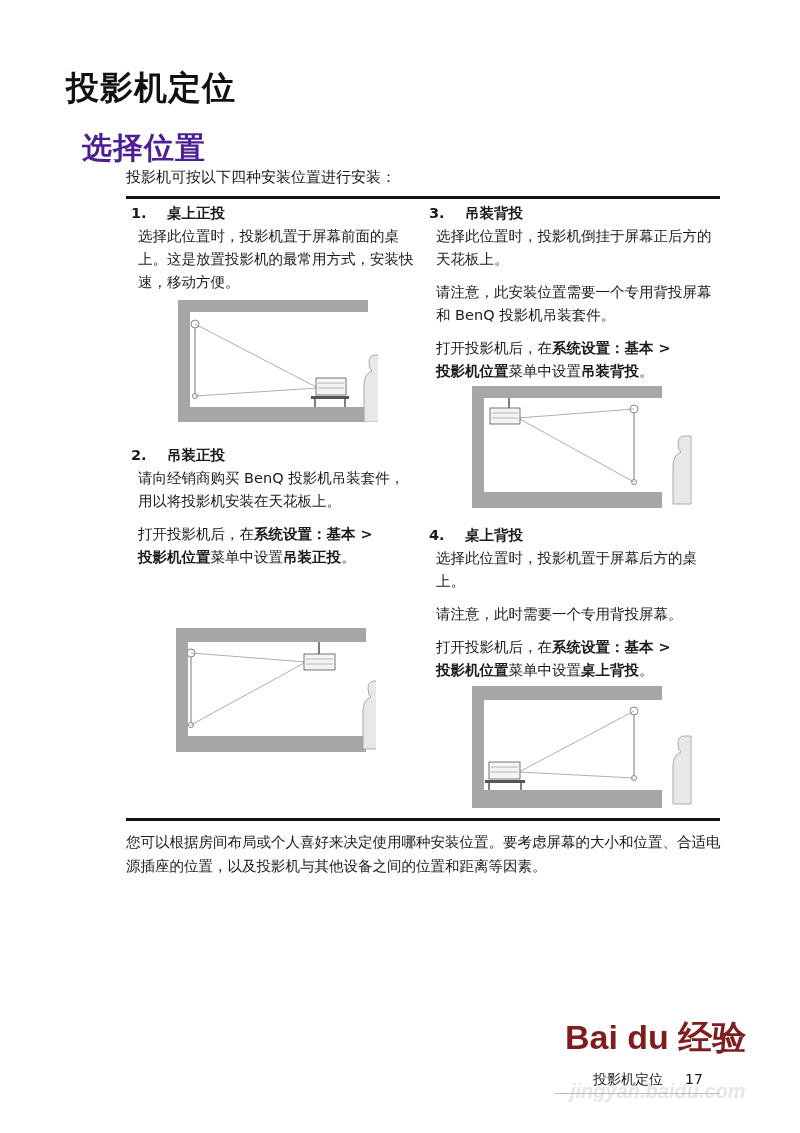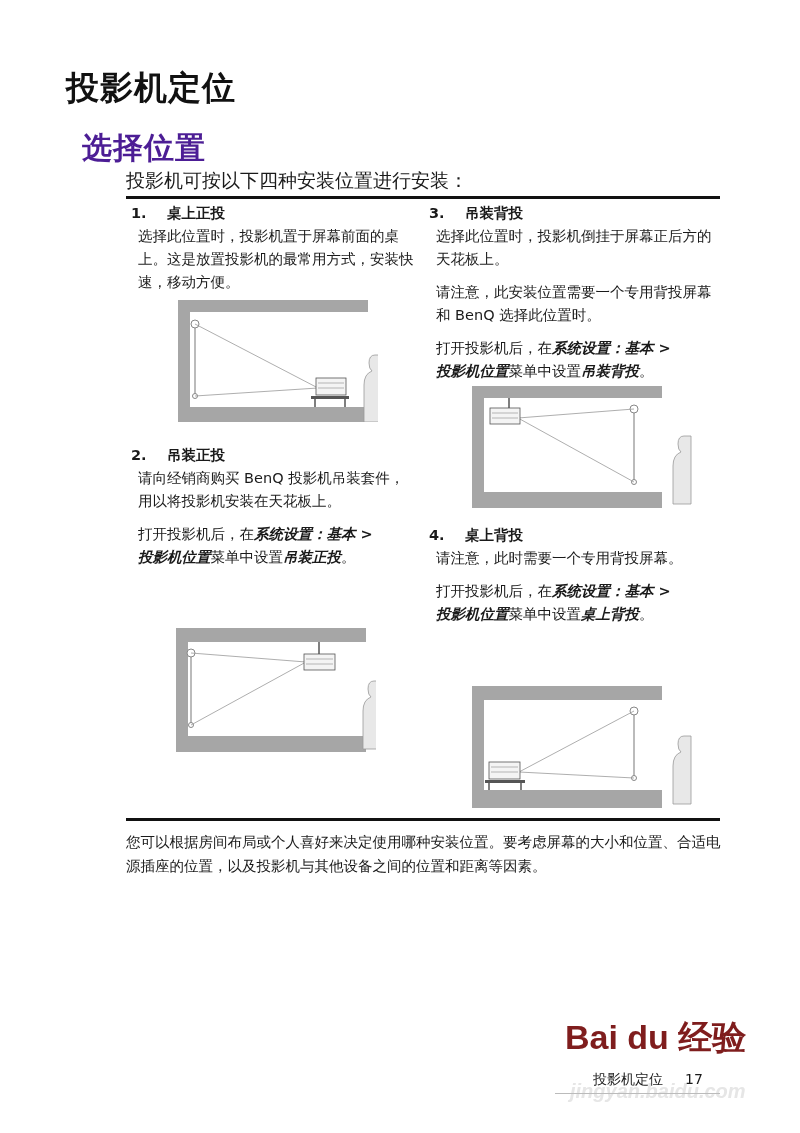--- a/index.html
+++ b/index.html
@@ -3,27 +3,27 @@
 <meta charset="utf-8">
 <style>
   html, body { margin: 0; padding: 0; background: #ffffff; }
   body {
     width: 800px; height: 1133px; position: relative; overflow: hidden;
     font-family: "DejaVu Sans", "Liberation Sans", sans-serif; color: #1a1a1a;
   }
   .abs { position: absolute; }
   .h1 { left: 66px; top: 66px; font-size: 33px; font-weight: bold; letter-spacing: 1px; color: #111; }
   .h2 { left: 82px; top: 128px; font-size: 30px; font-weight: bold; letter-spacing: 1px; color: #4c1d95; }
-  .intro { left: 126px; top: 168px; font-size: 19px; text-align: center; }
+  .intro { left: 126px; top: 168px; font-size: 15px; text-align: center; }
   .rule { left: 126px; width: 594px; height: 3px; background: #111; }
   .col { width: 285px; font-size: 14.5px; line-height: 23px; }
   .col p { margin: 0 0 10px 7px; }
   .num-head { font-weight: bold; display: flex; }
   .num-head .num { width: 36px; }
-  b { font-weight: bold; font-style: italic; }
+  b { font-weight: bold; }
   .diagram { position: absolute; }
   .bottom-text { left: 126px; top: 830px; width: 600px; font-size: 14.5px; line-height: 24px; }
   .footer { left: 593px; top: 1071px; font-size: 14px; display: flex; gap: 22px; }
   .watermark { left: 565px; top: 1015px; color: #7f1d1d; font-weight: bold; font-size: 34px; font-family: "Liberation Sans", sans-serif; }
   .watermark2 { left: 570px; top: 1080px; color: #e6e6e6; font-weight: bold; font-size: 20px; font-family: "Liberation Sans", sans-serif; font-style: italic; }
   .footer-rule { left: 555px; top: 1093px; width: 165px; height: 1px; background: #bbb; }
 </style>
 </head>
 <body>
 
@@ -83,21 +83,21 @@
   <line x1="130" y1="36" x2="157" y2="36" stroke="#777" stroke-width="0.5"></line>
   <path d="M198 53 q-6 0 -6 8 q0 6 3 8 q-8 3 -8 14 l0 38 l18 0 l0 -68 z" fill="#e8e8e8" stroke="#999" stroke-width="0.8"></path>
 </svg>
 
 <div class="abs col" style="left:429px; top:202px;">
   <div class="num-head">
     <span class="num">3.</span>
     <span>吊装背投</span>
   </div>
   <p>选择此位置时，投影机倒挂于屏幕正后方的天花板上。</p>
-  <p>请注意，此安装位置需要一个专用背投屏幕和 BenQ 选择此位置时。</p>
+  <p>请注意，此安装位置需要一个专用背投屏幕和 BenQ 投影机吊装套件。</p>
   <p><span>打开投影机后，在</span><b>系统设置：基本 &gt;</b><br><b>投影机位置</b><span>菜单中设置</span><b>吊装背投</b><span>。</span></p>
 </div>
 
 <svg class="diagram" style="left:472px; top:386px;" width="220" height="122" viewBox="0 0 220 122">
   <rect x="0" y="0" width="190" height="12" fill="#a6a6a6"></rect>
   <rect x="0" y="0" width="12" height="122" fill="#a6a6a6"></rect>
   <rect x="0" y="106" width="190" height="16" fill="#a6a6a6"></rect>
   <line x1="162" y1="23" x2="162" y2="96" stroke="#bbb" stroke-width="2"></line>
   <circle cx="162" cy="23" r="4" fill="#fff" stroke="#888"></circle>
   <circle cx="162" cy="96" r="2.5" fill="#fff" stroke="#888"></circle>
@@ -108,20 +108,21 @@
   <line x1="20" y1="27" x2="46" y2="27" stroke="#777" stroke-width="0.5"></line>
   <line x1="20" y1="32" x2="46" y2="32" stroke="#777" stroke-width="0.5"></line>
   <path d="M212 50 q-6 0 -6 8 q0 6 3 8 q-8 3 -8 14 l0 38 l18 0 l0 -68 z" fill="#e8e8e8" stroke="#999" stroke-width="0.8"></path>
 </svg>
 
 <div class="abs col" style="left:429px; top:524px;">
   <div class="num-head">
     <span class="num">4.</span>
     <span>桌上背投</span>
   </div>
+  <p>选择此位置时，投影机置于屏幕后方的桌上。</p>
   <p>请注意，此时需要一个专用背投屏幕。</p>
   <p><span>打开投影机后，在</span><b>系统设置：基本 &gt;</b><br><b>投影机位置</b><span>菜单中设置</span><b>桌上背投</b><span>。</span></p>
 </div>
 
 <svg class="diagram" style="left:472px; top:686px;" width="220" height="122" viewBox="0 0 220 122">
   <rect x="0" y="0" width="190" height="14" fill="#a6a6a6"></rect>
   <rect x="0" y="0" width="12" height="122" fill="#a6a6a6"></rect>
   <rect x="0" y="104" width="190" height="18" fill="#a6a6a6"></rect>
   <line x1="162" y1="25" x2="162" y2="92" stroke="#bbb" stroke-width="2"></line>
   <circle cx="162" cy="25" r="4" fill="#fff" stroke="#888"></circle>

